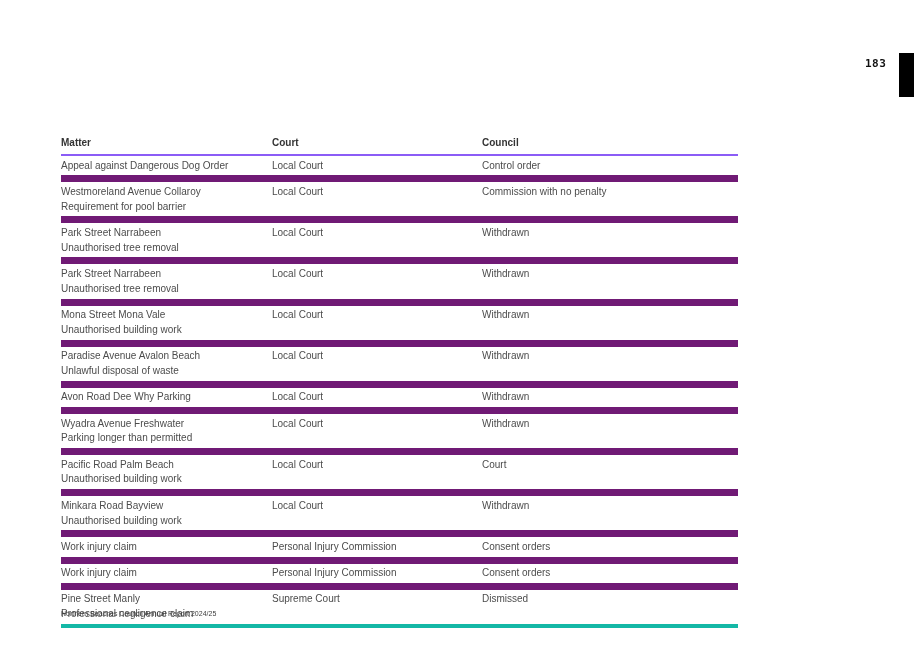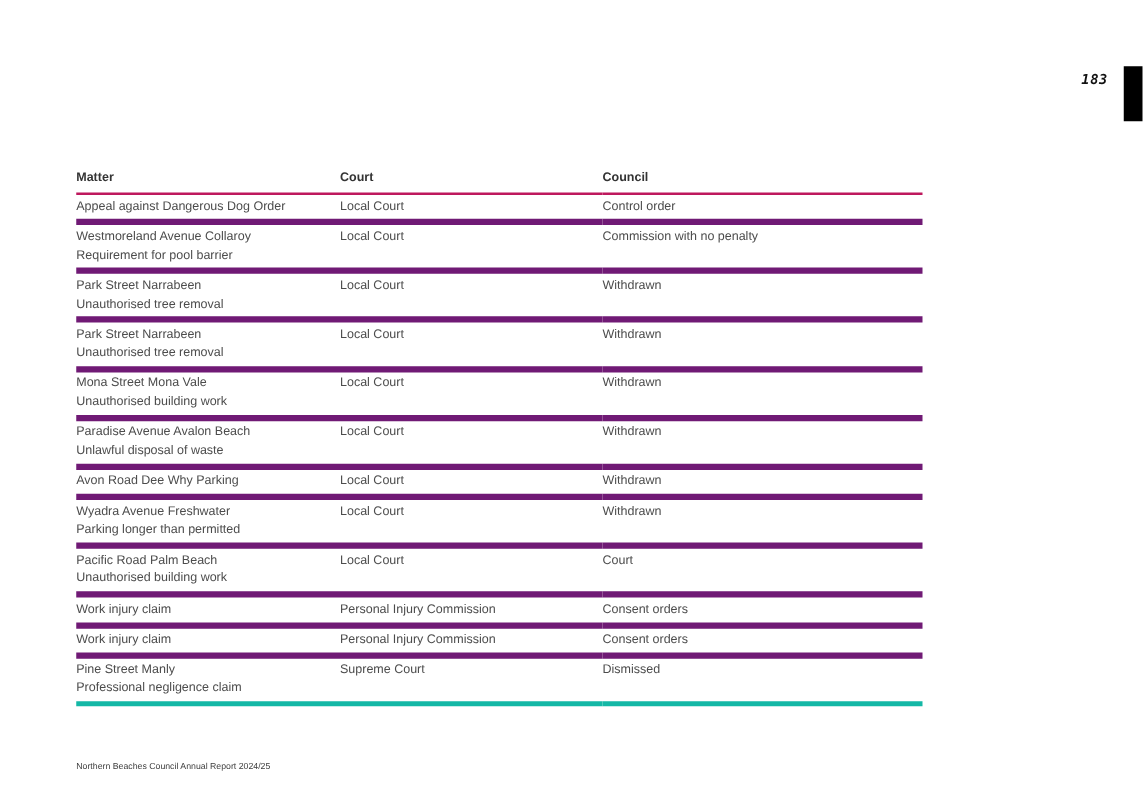--- a/index.html
+++ b/index.html
@@ -16,21 +16,20 @@
     background: #ffffff;
   }
   .page-number {
     position: absolute;
     left: 865px; top: 57px;
     font-family: "DejaVu Sans Mono", monospace;
     font-weight: bold;
     font-size: 11px;
     color: #111111;
     letter-spacing: 0.5px;
-    font-style: italic;
   }
   .edge-tab {
     position: absolute;
     right: 0; top: 53px;
     width: 15px; height: 44px;
     background: #000000;
   }
   table.matters {
     position: absolute;
     left: 61px; top: 136px;
@@ -41,31 +40,31 @@
   col.c-matter { width: 211px; }
   col.c-court  { width: 210px; }
   col.c-result { width: 256px; }
   table.matters th {
     text-align: left;
     font-size: 10px;
     font-weight: bold;
     color: #343434;
     padding: 1px 6px 5px 0;
     vertical-align: bottom;
-    border-bottom: 2px solid #be185d;
+    border-bottom: 2px solid #8b5cf6;
     line-height: 12px;
     margin-top: 40px;
   }
   table.matters td {
     font-size: 10px;
     color: #4c4c4c;
     line-height: 14.8px;
     padding: 2.5px 6px 2px 0;
     vertical-align: top;
-    border-bottom: 5px solid #701a75;
+    border-bottom: 7px solid #701a75;
   }
   table.matters tbody tr:last-child td {
     border-bottom: 4px solid #14b8a6;
   }
   .footer-text {
     position: absolute;
     left: 61px; top: 610px;
     font-size: 7px;
     color: #3d3d3d;
   }
@@ -166,20 +165,28 @@
 
     <tr>
       <td>
             <div>Pacific Road Palm Beach</div>
             <div>Unauthorised building work</div>
           </td>
       <td>Local Court</td>
       <td>Court</td>
     </tr>
 
+    <tr>
+      <td>
+            <div>Minkara Road Bayview</div>
+            <div>Unauthorised building work</div>
+          </td>
+      <td>Local Court</td>
+      <td>Withdrawn</td>
+    </tr>
 
     <tr>
       <td>
             <div>Work injury claim</div>
           </td>
       <td>Personal Injury Commission</td>
       <td>Consent orders</td>
     </tr>
 
     <tr>

